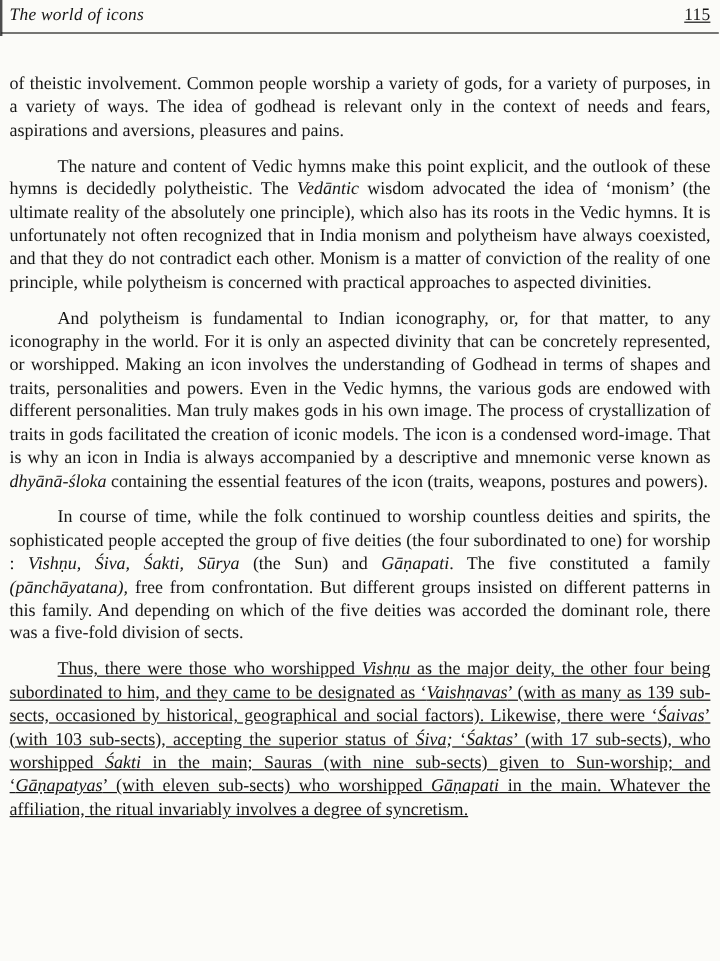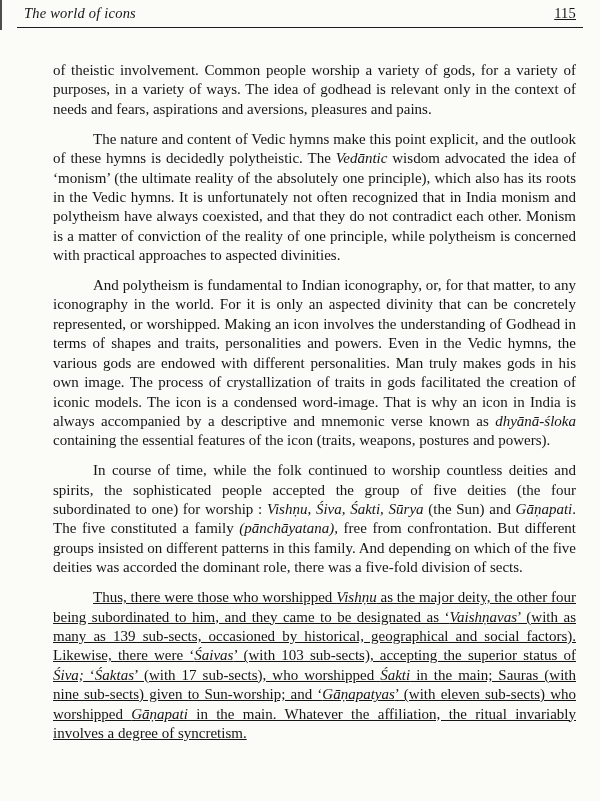--- a/index.html
+++ b/index.html
@@ -21,21 +21,21 @@
     top: 0;
     width: 2px;
     height: 30px;
     background: #222;
     opacity: .8;
   }
   .page {
     box-sizing: border-box;
     width: 600px;
     height: 801px;
-    padding: 0 24px;
+    padding: 0 8px;
   }
   .page-header {
     display: flex;
     justify-content: space-between;
     align-items: baseline;
     padding-top: 5px;
     font-size: 14.5px;
     letter-spacing: .2px;
   }
   .header-title { font-style: italic; }
@@ -43,21 +43,20 @@
   .header-rule {
     border: 0;
     border-top: 1.6px solid #1d1d1d;
     margin: 5px -7px 0 -7px;
   }
   .body-text {
     margin-top: 33px;
     font-size: 15px;
     line-height: 19.4px;
     text-align: justify;
-    margin-left: 29px;
   }
   .para {
     margin: 0 0 10.5px 0;
   }
   .para.indent {
     text-indent: 40px;
   }
   .para:last-child { margin-bottom: 0; text-decoration: underline; }
 </style>
 </head>

